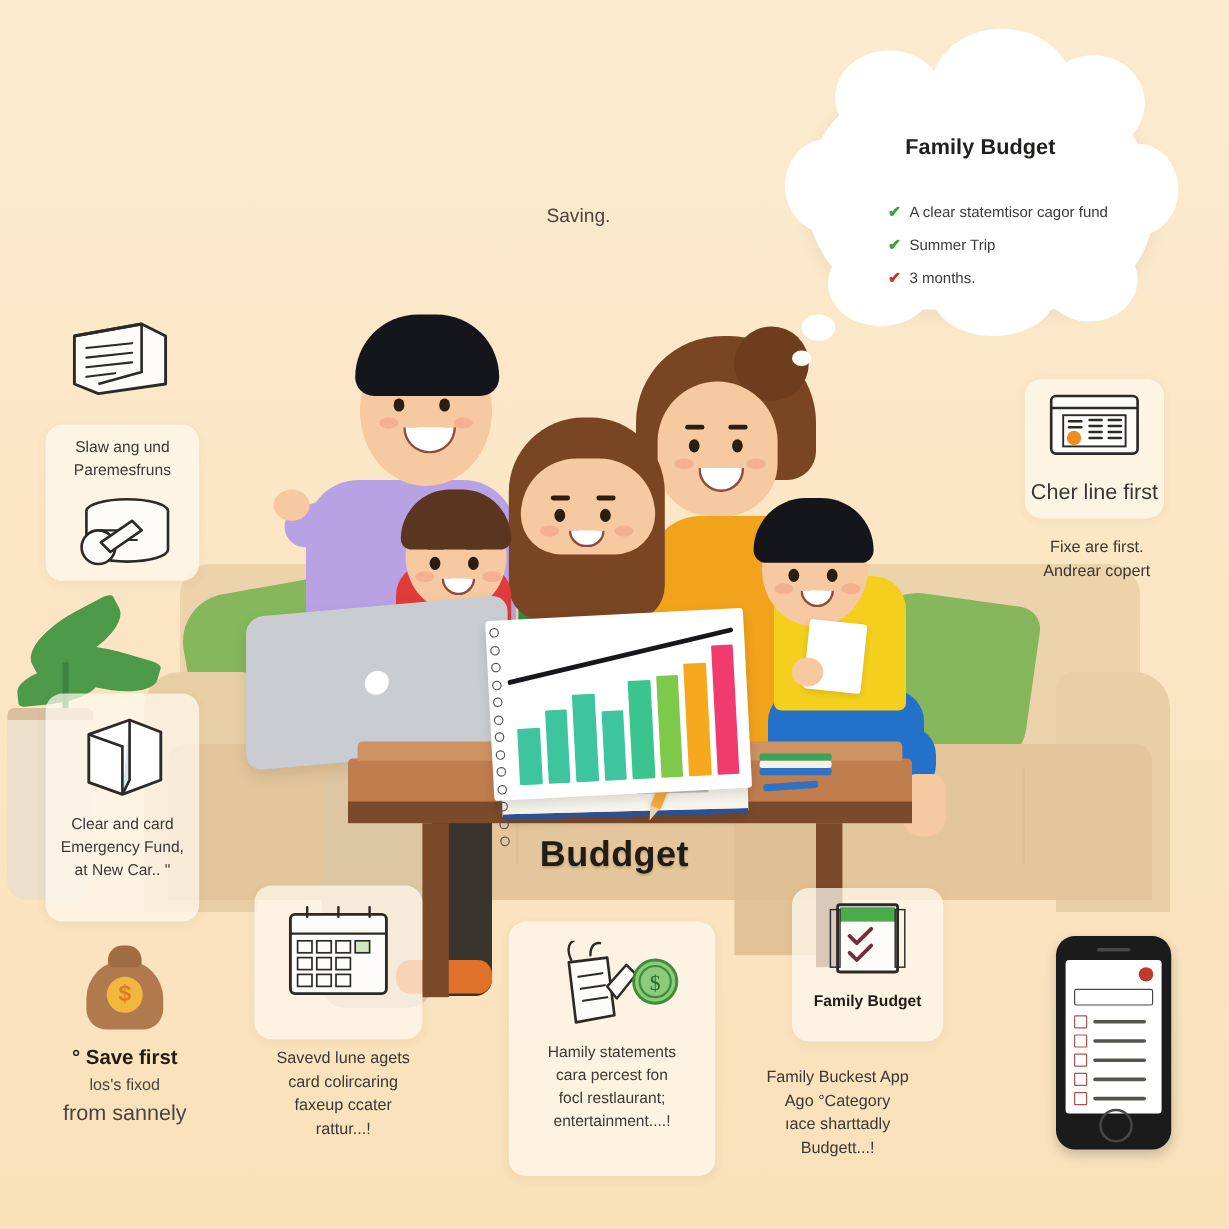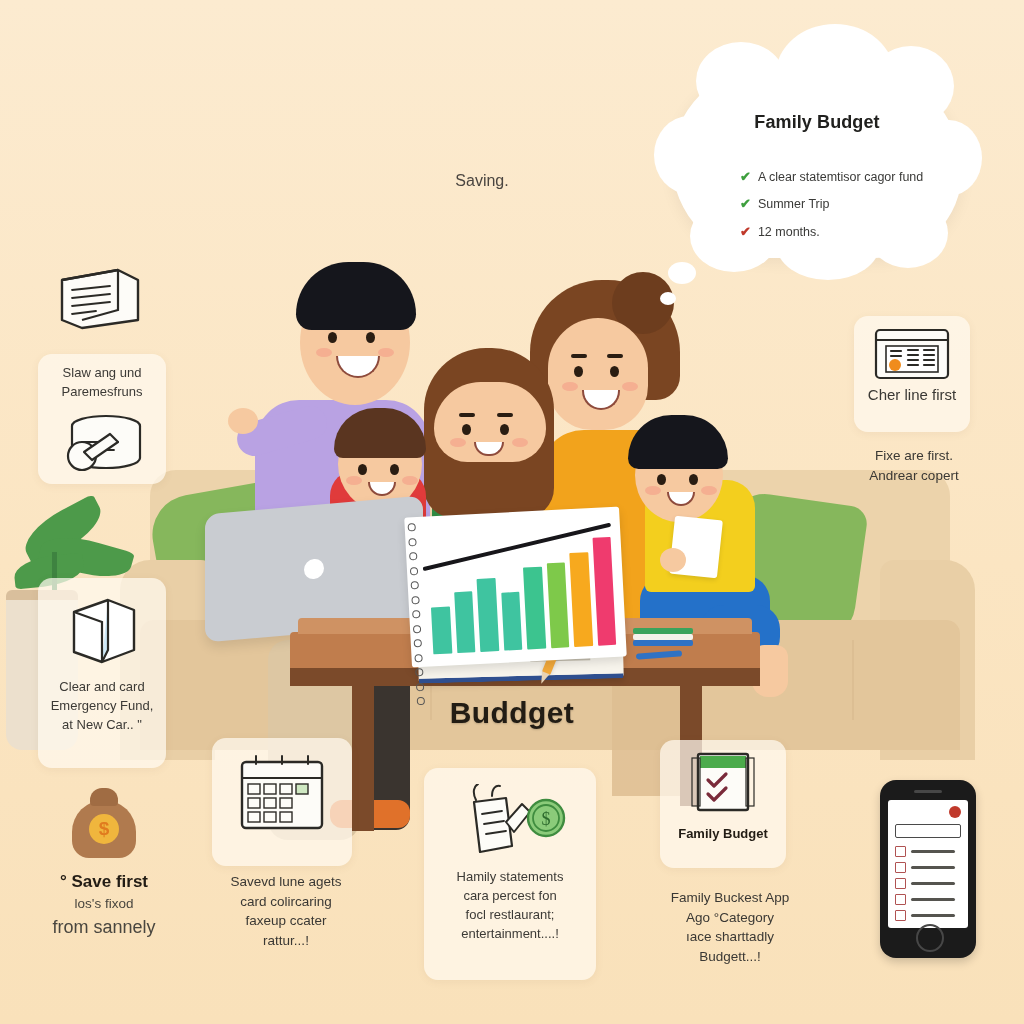--- a/index.html
+++ b/index.html
@@ -356,21 +356,21 @@
         <li>
           <span class="tick" style="color: rgb(62, 159, 62);">✔</span>
           <span>A clear statemtisor cagor fund</span>
         </li>
         <li>
           <span class="tick" style="color: rgb(62, 159, 62);">✔</span>
           <span>Summer Trip</span>
         </li>
         <li>
           <span class="tick" style="color: rgb(192, 57, 43);">✔</span>
-          <span>12 months.</span>
+          <span>3 months.</span>
         </li>
       </ul>
   </div>
 
   <div class="icon-box" style="left:48px;top:258px;width:96px;height:76px;">
     <svg viewBox="0 0 96 76" width="96" height="76">
       <path d="M14 22 L70 12 L90 22 L90 62 L34 70 L14 62 Z" fill="#fdfcf8" stroke="#2b2a26" stroke-width="2.4" stroke-linejoin="round"></path>
       <path d="M14 22 L70 12" fill="none" stroke="#2b2a26" stroke-width="2.4"></path>
       <path d="M70 12 L70 52 L34 62" fill="none" stroke="#2b2a26" stroke-width="2.2"></path>
       <g stroke="#2b2a26" stroke-width="1.8" stroke-linecap="round">
@@ -494,21 +494,21 @@
             <rect x="62" y="10" width="8" height="48"></rect>
         </g>
         <g stroke="#7a2b3a" stroke-width="3.2" fill="none" stroke-linecap="round" stroke-linejoin="round">
           <polyline points="24,32 30,38 42,26"></polyline>
             <polyline points="24,46 30,52 42,40"></polyline>
         </g>
       </svg>
     </div>
     <div style="position:absolute;left:0;right:0;top:86px;text-align:center;font-size:13px;font-weight:bold;color:#221c14;">Family Budget</div>
   </div>
-  <div class="free-cap" style="left:642px;top:888px;width:176px;">
+  <div class="free-cap" style="left:610px;top:888px;width:176px;">
     <div>Family Buckest App</div>
     <div>Ago °Category</div>
     <div>ıace sharttadly</div>
     <div>Budgett...!</div>
   </div>
 
   <div class="card" style="left:854px;top:316px;width:116px;height:116px;">
     <div class="icon-box" style="left:14px;top:8px;width:88px;height:62px;">
       <svg viewBox="0 0 88 62" width="88" height="62">
         <rect x="8" y="6" width="72" height="48" rx="4" fill="#fdfcf8" stroke="#2b2a26" stroke-width="2.2"></rect>
@@ -522,21 +522,21 @@
             <line x1="40" y1="31" x2="50" y2="31"></line>
           <line x1="40" y1="36" x2="50" y2="36"></line>
             <line x1="40" y1="41" x2="50" y2="41"></line>
           <line x1="56" y1="26" x2="66" y2="26"></line>
             <line x1="56" y1="31" x2="66" y2="31"></line>
           <line x1="56" y1="36" x2="66" y2="36"></line>
             <line x1="56" y1="41" x2="66" y2="41"></line>
         </g>
       </svg>
     </div>
-    <div style="position:absolute;left:0;right:0;top:70px;text-align:center;font-size:15px;color:#3a3834;">Cher line first</div>
+    <div style="position:absolute;left:0;right:0;top:84px;text-align:center;font-size:18px;color:#3a3834;">Cher line first</div>
   </div>
   <div class="free-cap" style="left:844px;top:446px;width:140px;">
     <div>Fixe are first.</div>
     <div>Andrear copert</div>
   </div>
 
   <div class="phone">
     <div class="speaker"></div>
     <div class="screen">
       <div class="badge"></div>

